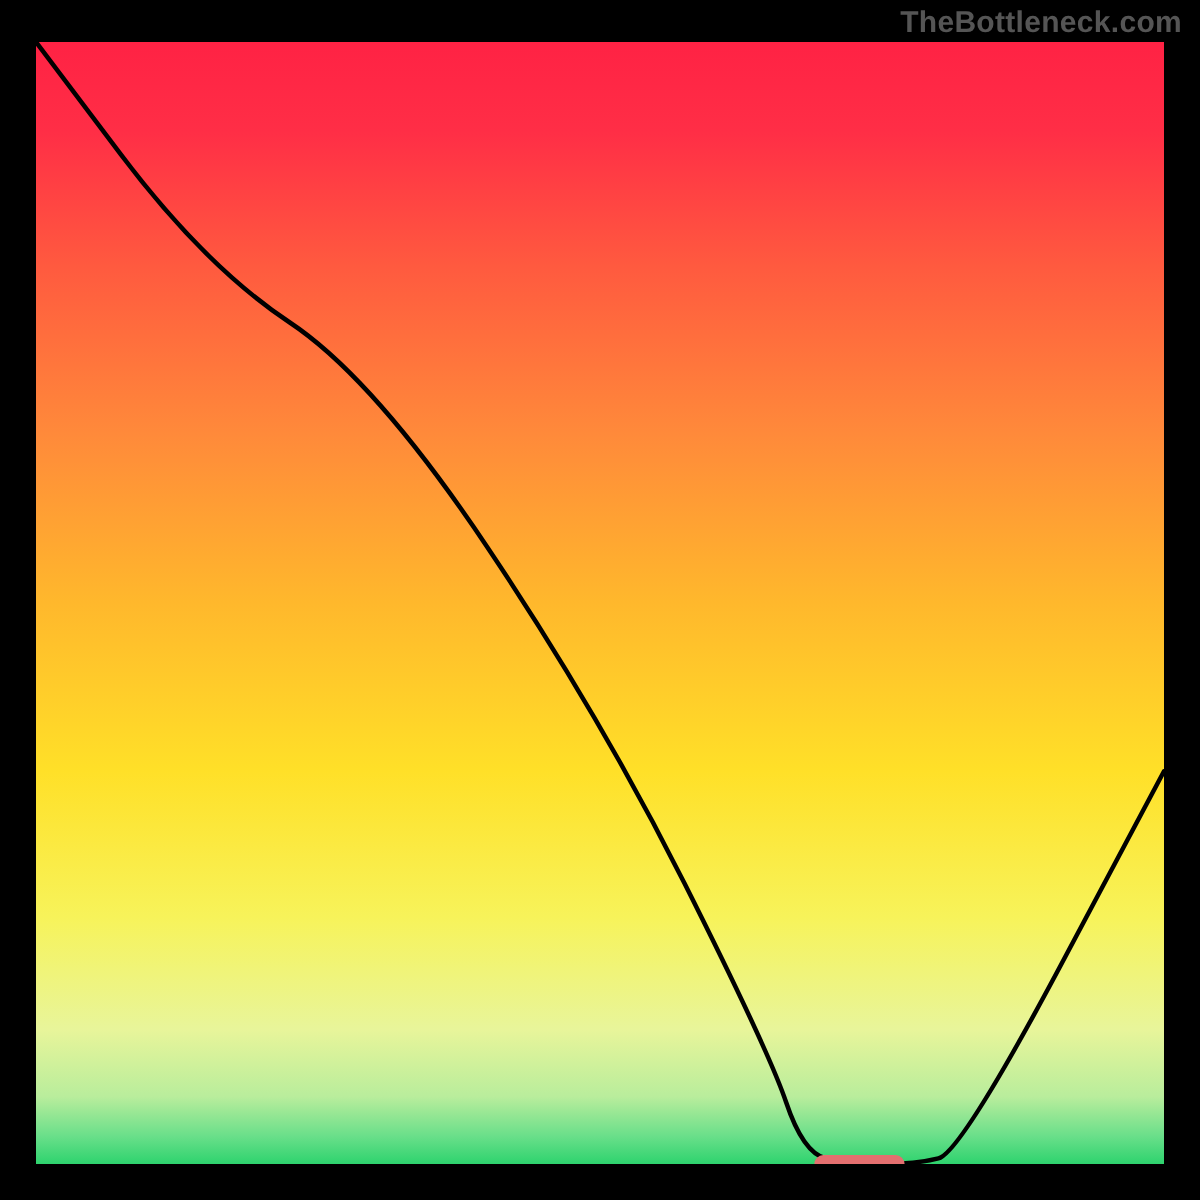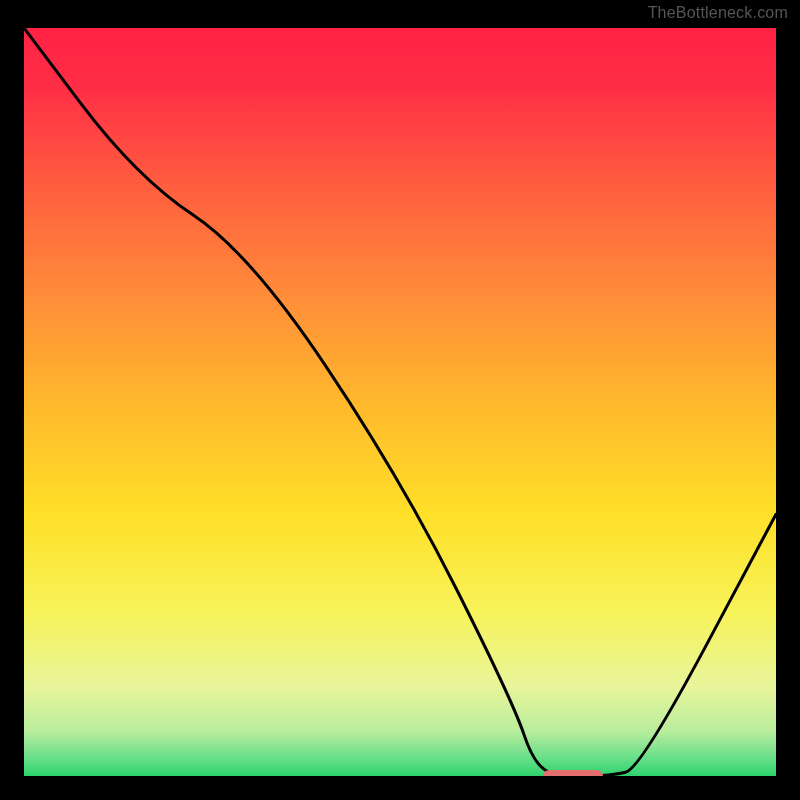--- a/index.html
+++ b/index.html
@@ -10,22 +10,22 @@
     background: #000;
     position: relative;
     overflow: hidden;
   }
   .watermark {
     position: absolute;
     top: 4px;
     right: 12px;
     color: #555;
     font-family: Arial, Helvetica, sans-serif;
-    font-size: 16px;
-    font-weight: 400;
+    font-size: 20px;
+    font-weight: 700;
     z-index: 10;
     letter-spacing: 0.2px;
   }
   .plot {
     position: absolute;
     left: 24px;
     top: 28px;
     width: 752px;
     height: 748px;
   }

